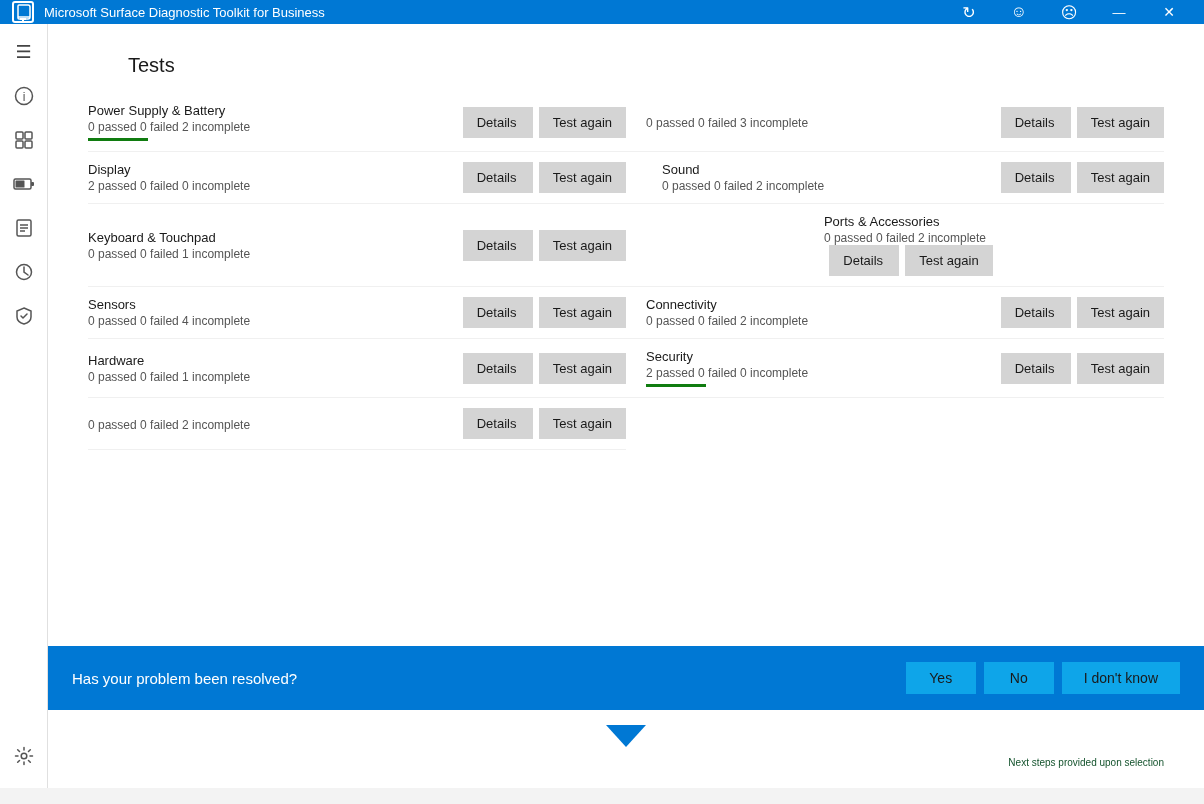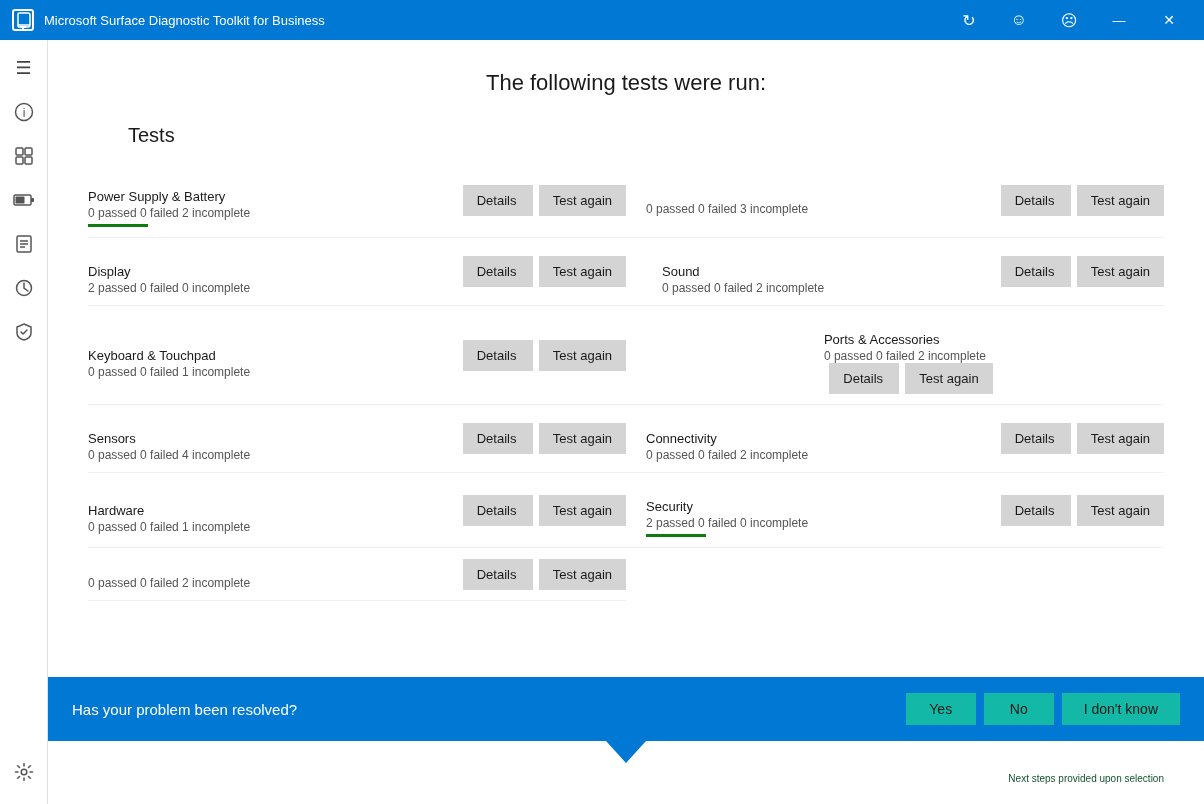--- a/index.html
+++ b/index.html
@@ -2,21 +2,21 @@
 <html><head>
   <meta charset="utf-8">
   <style>
     * { box-sizing: border-box; margin: 0; padding: 0; }
     body { font-family: 'Segoe UI', Arial, sans-serif; background: #f3f3f3; width: 1204px; height: 804px; overflow: hidden; }
 
     
     .titlebar {
       background: #0078d4;
       color: white;
-      height: 40px;
+      height: 24px;
       display: flex;
       align-items: center;
       padding: 0 12px;
       justify-content: space-between;
     }
     .titlebar-left { display: flex; align-items: center; gap: 10px; }
     .titlebar-title { font-size: 13px; font-weight: 400; }
     .titlebar-controls { display: flex; align-items: center; gap: 4px; }
     .titlebar-btn {
       width: 46px; height: 40px;
@@ -80,21 +80,20 @@
       display: flex;
       align-items: center;
       padding: 10px 0;
       border-bottom: 1px solid #f0f0f0;
       position: relative;
     }
 
     .test-info {
       flex: 1;
       min-width: 0;
-      margin-top: 16px;
     }
 
     .test-name {
       font-size: 13px;
       font-weight: 500;
       color: #1a1a1a;
       display: block;
     }
 
     .test-stats {
@@ -135,38 +134,38 @@
     }
 
     
     .feedback-bar {
       background: #0078d4;
       color: white;
       padding: 16px 24px;
       display: flex;
       align-items: center;
       justify-content: space-between;
-      margin: 0 -40px;
+      margin: 15px -40px;
       position: relative;
     }
 
     .feedback-question {
       font-size: 15px;
       font-weight: 400;
     }
 
     .feedback-buttons {
       display: flex;
       gap: 8px;
     }
 
     .btn-feedback {
       padding: 8px 22px;
       border: none;
-      background: #14b8a6;
+      background: #0ea5e9;
       color: #1a1a1a;
       font-size: 14px;
       cursor: pointer;
       font-family: 'Segoe UI', Arial, sans-serif;
       min-width: 70px;
     }
 
     
     .feedback-arrow-container {
       display: flex;
@@ -273,21 +272,20 @@
     </div>
     <div class="sidebar-item" style="margin-top: auto; margin-bottom: 12px;">
       <svg width="20" height="20" viewBox="0 0 20 20" fill="none">
         <circle cx="10" cy="10" r="2.8" stroke="#555" stroke-width="1.5"></circle>
         <path d="M10 1.5 L10 4M10 16 L10 18.5M1.5 10 L4 10M16 10 L18.5 10M3.7 3.7 L5.5 5.5M14.5 14.5 L16.3 16.3M16.3 3.7 L14.5 5.5M5.5 14.5 L3.7 16.3" stroke="#555" stroke-width="1.5" stroke-linecap="round"></path>
       </svg>
     </div>
   </div>
 
   <div class="main-content">
-    <div class="page-title">The following tests were run:</div>
     <div class="section-title">Tests</div>
 
     <div class="tests-grid" id="tests-grid">
         <div class="test-item">
           <div class="test-info">
             <span class="test-name">Power Supply &amp; Battery</span>
             <span class="test-stats">0 passed  0 failed  2 incomplete</span>
             <div class="test-progress" style="background: rgb(16, 124, 16);"></div>
           </div>
           <div class="test-buttons">

